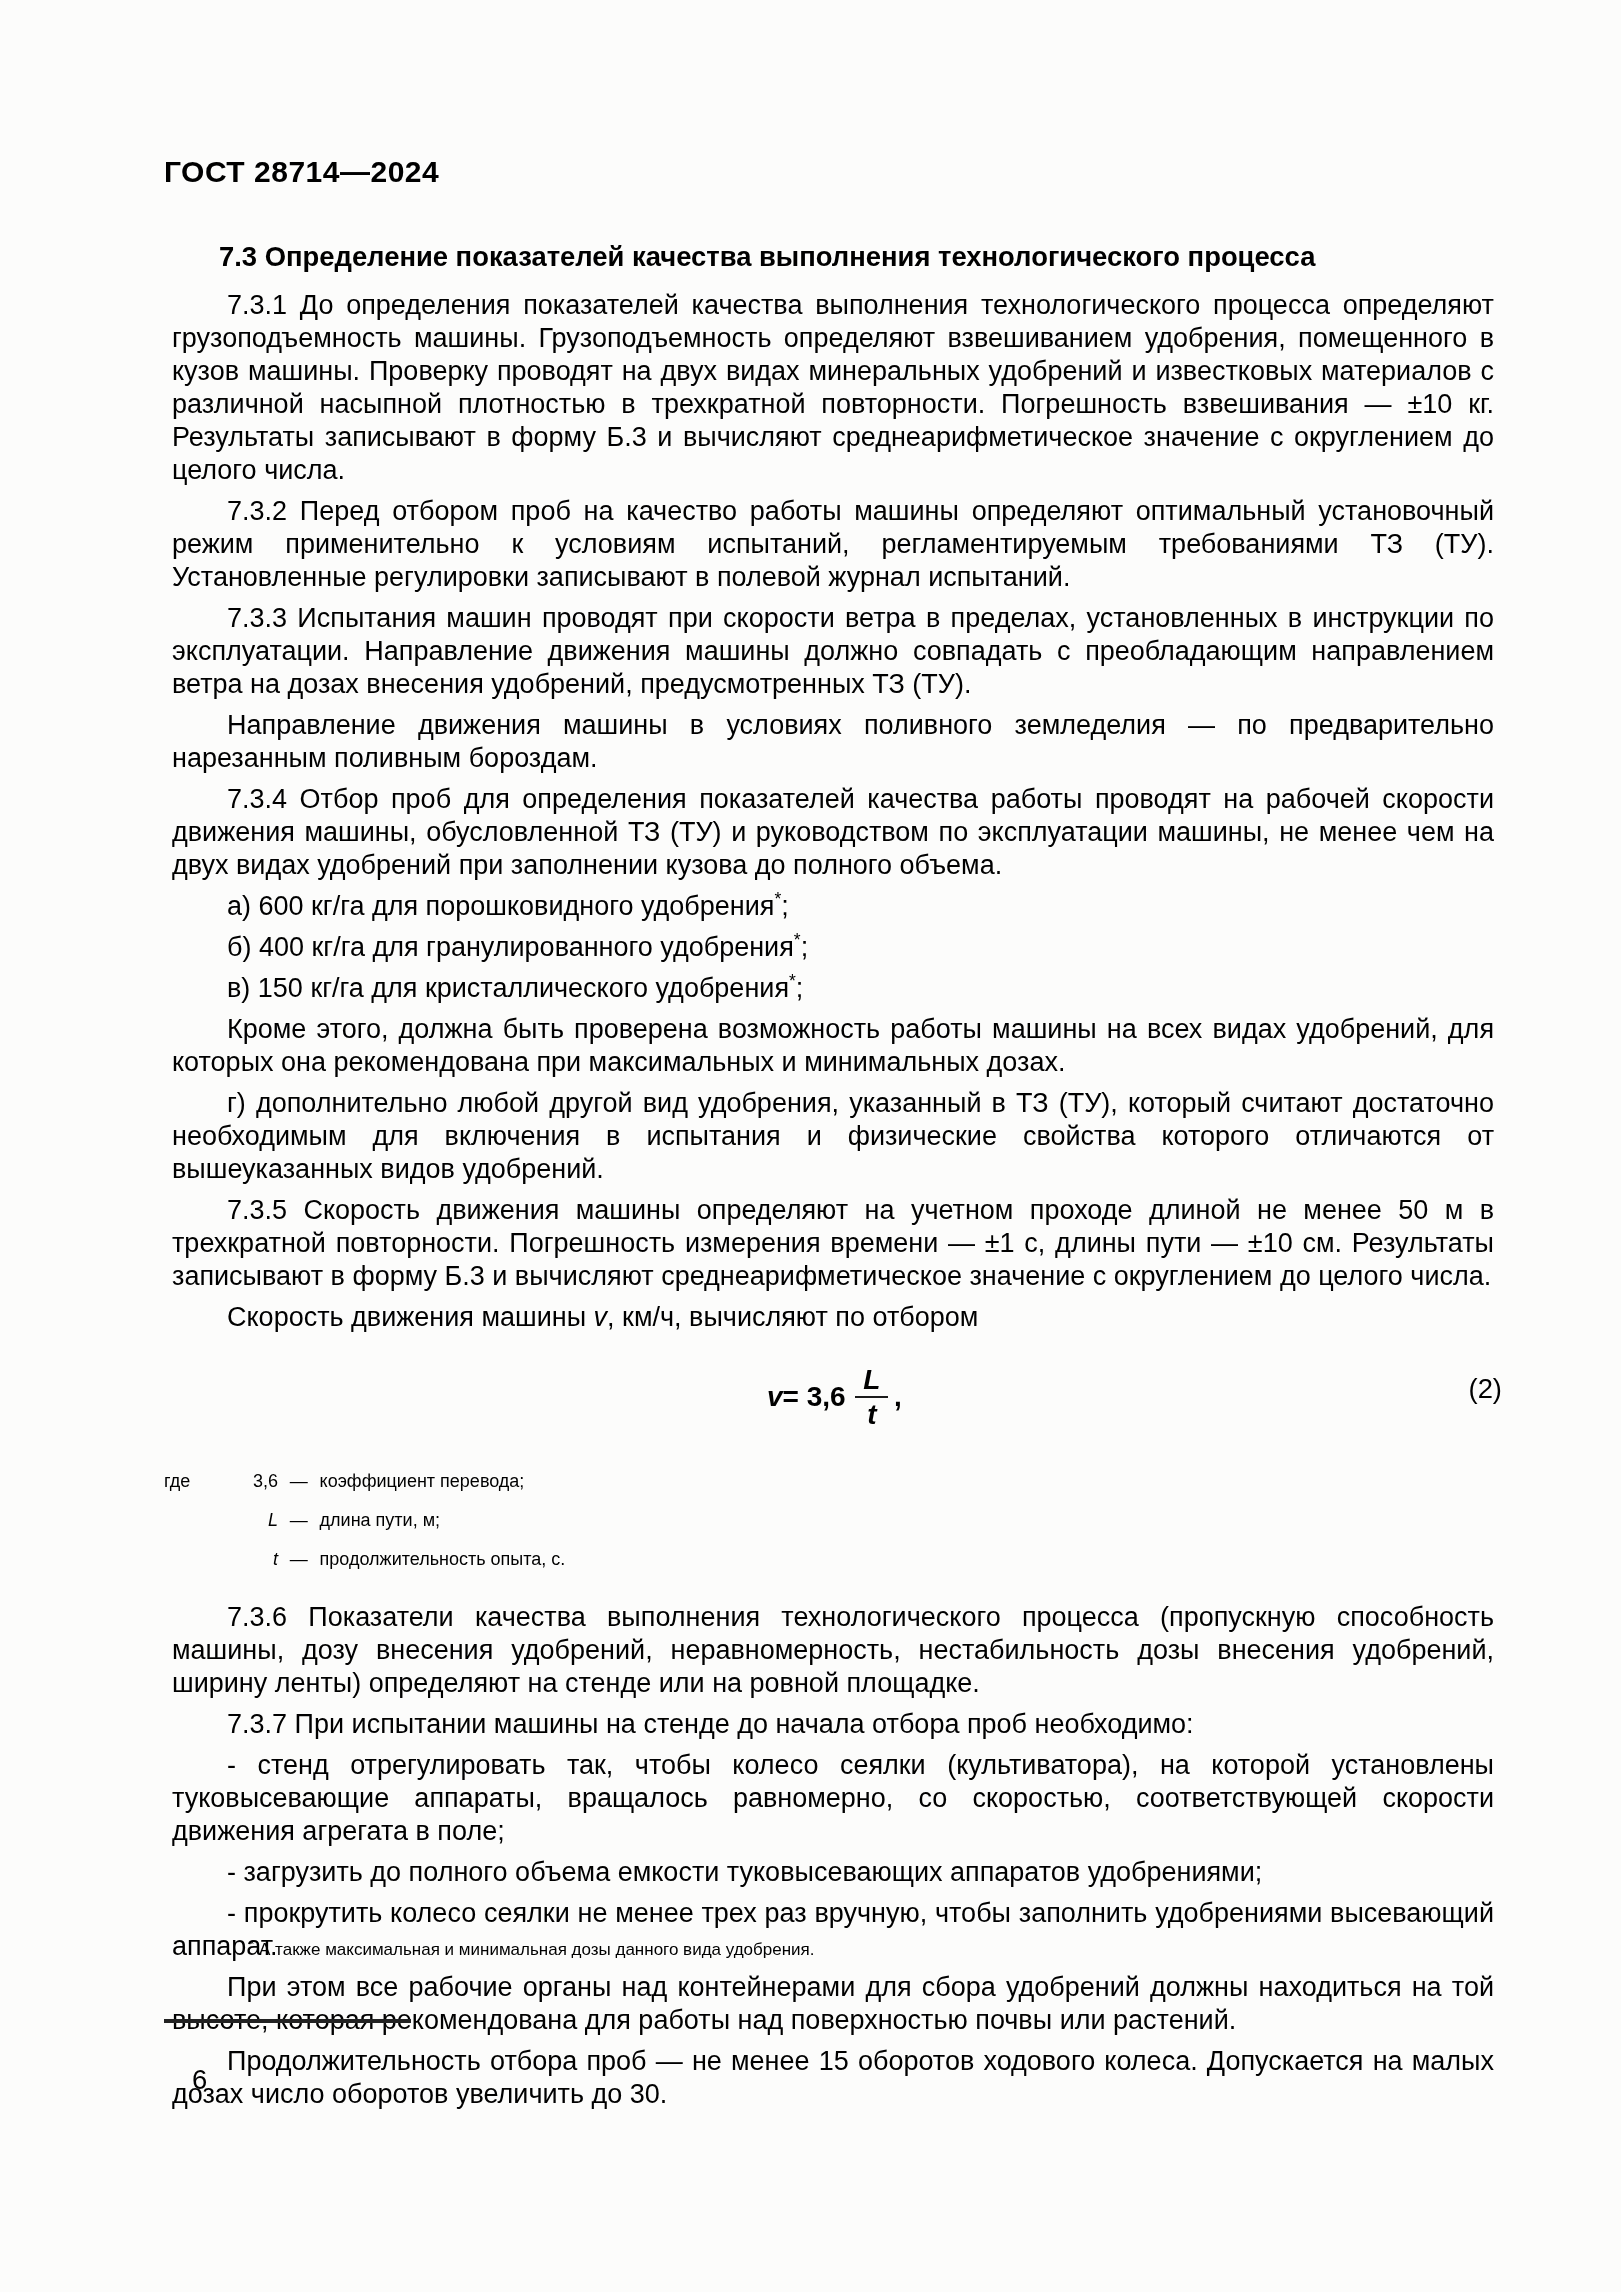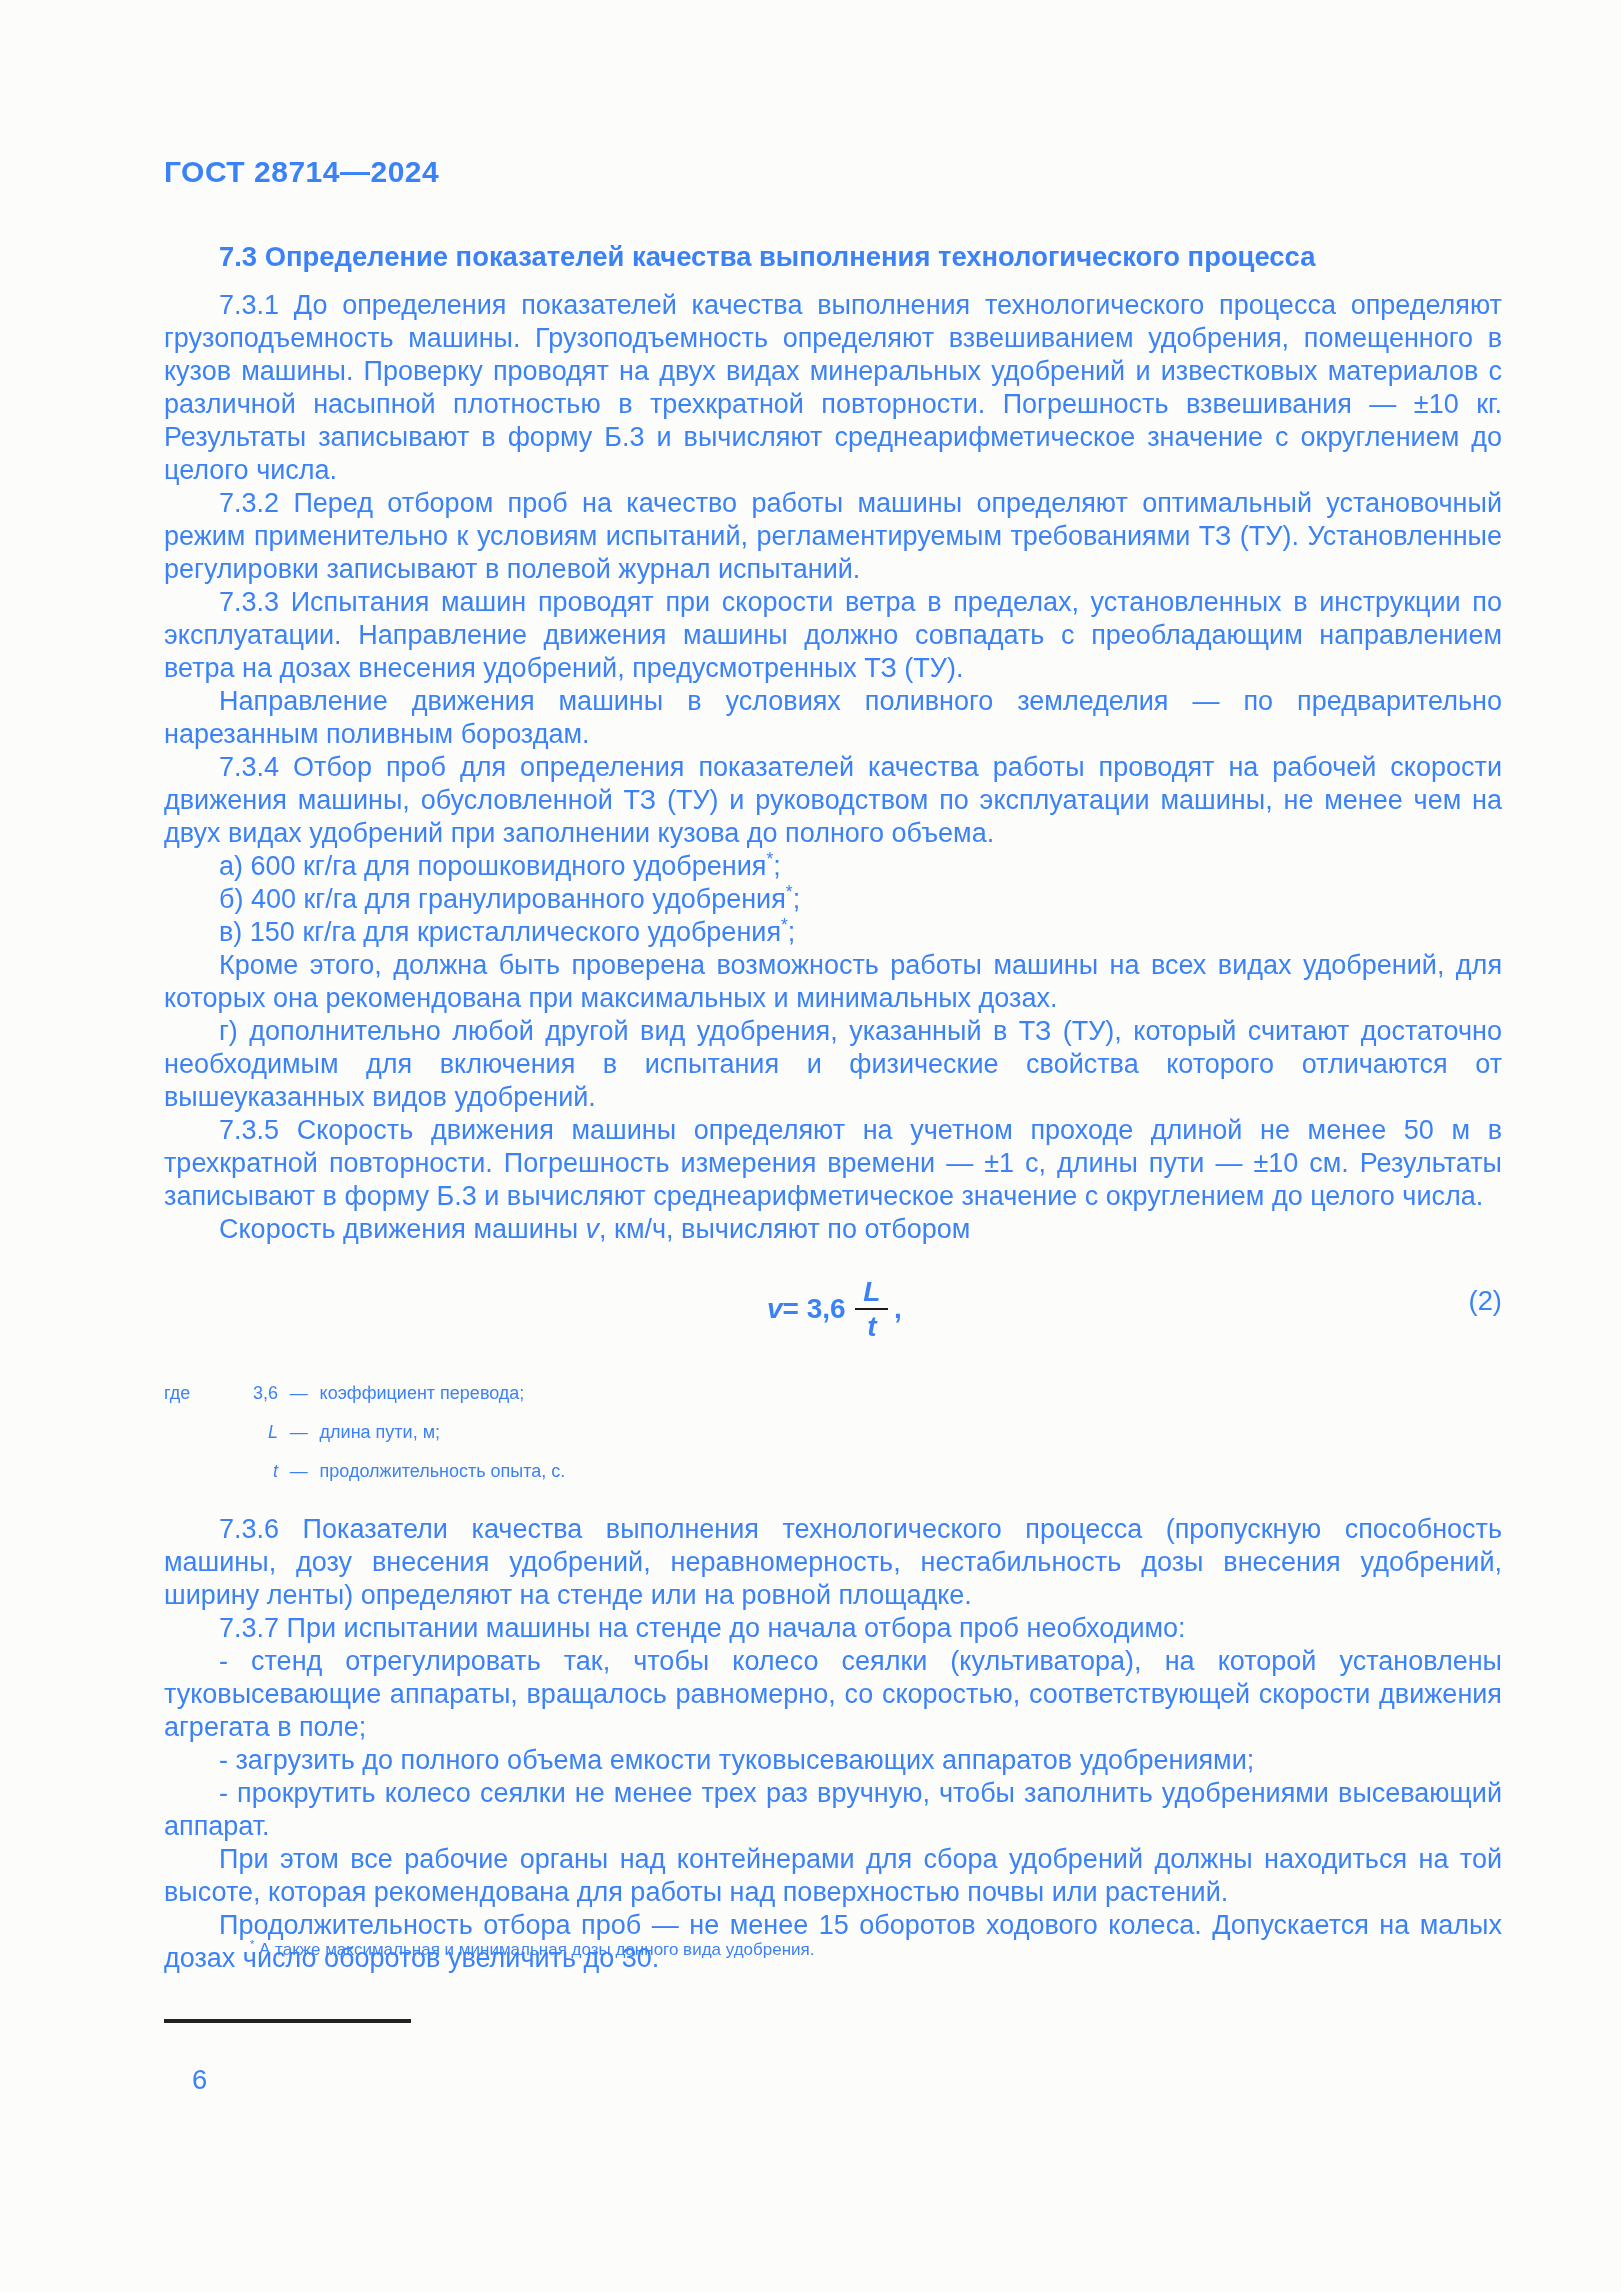--- a/index.html
+++ b/index.html
@@ -1,21 +1,21 @@
 <!DOCTYPE html>
 <html lang="ru"><head>
 <meta charset="utf-8">
 <style>
   html,body { margin:0; padding:0; background:#e8e8e8; }
   .page {
     position:relative;
     width:1621px; height:2293px;
     margin:0 auto;
     background:#fcfcfb;
-    color:#3b82f6;
+    color:#000000;
     font-family:"Liberation Sans", sans-serif;
     overflow:hidden;
   }
   .content {
     position:absolute;
     left:164px; top:155px;
     width:1338px;
   }
   .doc-header {
     font-size:30px; font-weight:bold;
@@ -25,21 +25,21 @@
   .section-heading {
     font-size:27.4px; font-weight:bold;
     margin:0 0 15.7px 0;
     text-indent:55px;
   }
   p.body {
     font-size:27px;
     line-height:33px;
     text-align:justify;
     text-indent:55px;
-    margin:0;
+    margin:8px;
   }
   p.nojust { text-align:left; }
   sup.fnmark { font-size:0.65em; vertical-align:super; line-height:0; }
   .ivar { font-style:italic; }
 
   .formula-row {
     position:relative;
     margin:21.6px 0 25.5px 0;
     height:84px;
   }

